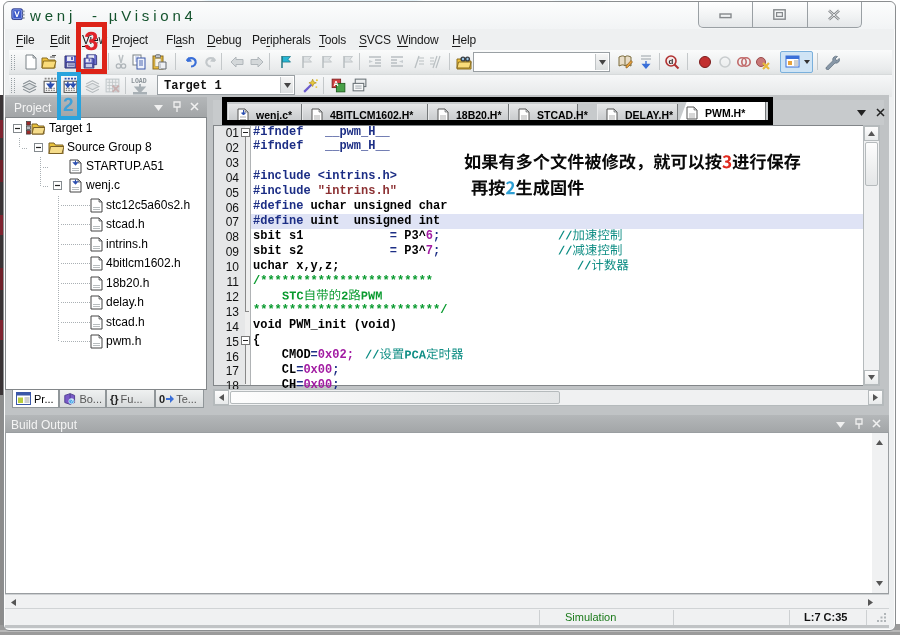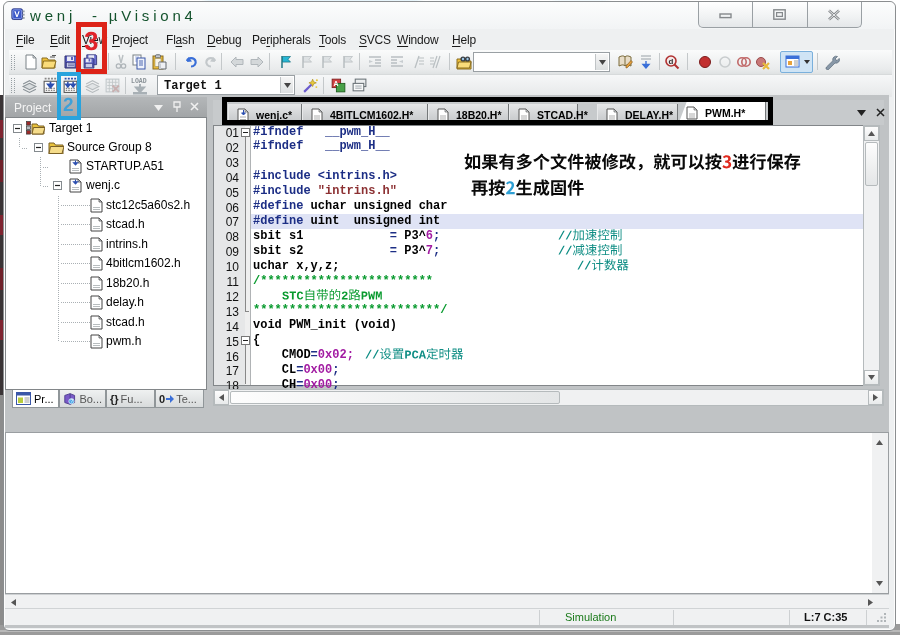--- a/index.html
+++ b/index.html
@@ -583,20 +583,32 @@
           </svg>
         </div>
 <div class="sb-tr" style="right:0;top:0">
           <svg width="5" height="7" viewBox="0 0 5 7">
             <path d="M0 0 V7 L5 3.5 Z" fill="#555"></path>
           </svg>
         </div>
 <div class="thumb" style="left:16px;top:1px;width:330px;height:13px"></div>
 </div>
 </div>
+<div class="abs panel-h" style="left:1px;top:413px;width:884px;height:18px">
+<span style="position:absolute;left:6px;top:3px">Build Output</span>
+<svg style="position:absolute;right:44px;top:7px" width="9" height="6" viewBox="0 0 9 6">
+        <path d="M0 0 h9 l-4.5 6 z" fill="#f0f0f0"></path>
+      </svg>
+<svg style="position:absolute;right:26px;top:3px" width="8" height="12" viewBox="0 0 8 12">
+        <path d="M1 1 h6 v5 h-6 z M4 6 v5 M1.5 6 h5" stroke="#f0f0f0" stroke-width="1.3" fill="none"></path>
+      </svg>
+<svg style="position:absolute;right:8px;top:4px" width="9" height="9" viewBox="0 0 9 9">
+        <path d="M1 1 L8 8 M8 1 L1 8" stroke="#f0f0f0" stroke-width="1.6"></path>
+      </svg>
+</div>
 <div class="abs" style="left:1px;top:430px;width:884px;height:162px;background:#fff;border:1px solid #9a9ea1">
 <div class="abs sb" style="right:0px;top:0px;width:16px;height:160px">
 <div class="sb-tr" style="left:0;top:2px;border:none;background:transparent">
           <svg width="7" height="5" viewBox="0 0 7 5">
             <path d="M3.5 0 L7 5 H0 Z" fill="#555"></path>
           </svg>
         </div>
 <div class="sb-tr" style="left:0;bottom:2px;border:none;background:transparent">
           <svg width="7" height="5" viewBox="0 0 7 5">
             <path d="M0 0 H7 L3.5 5 Z" fill="#555"></path>

